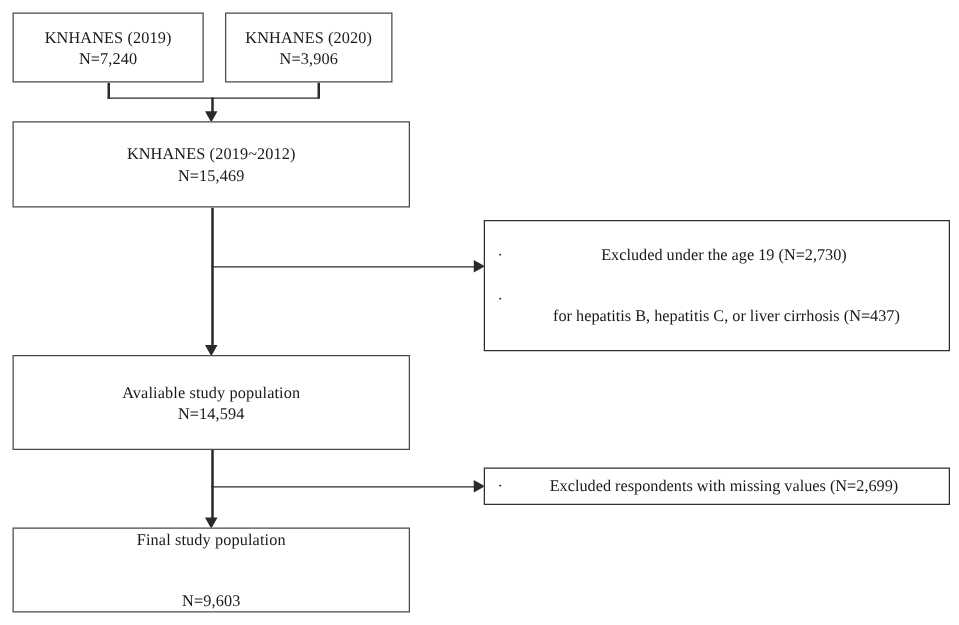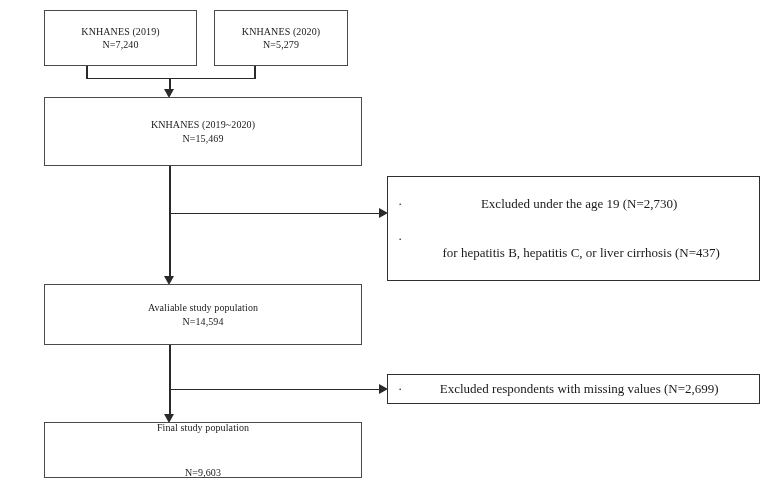--- a/index.html
+++ b/index.html
@@ -22,39 +22,38 @@
     position: absolute;
     box-sizing: border-box;
     border: 1.6px solid #4a4a4a;
     background: #ffffff;
     display: flex;
     flex-direction: column;
     align-items: center;
     justify-content: center;
     text-align: center;
     line-height: 1.32;
-    font-size: 10px;
+    font-size: 13px;
     letter-spacing: 0.1px;
     z-index: 3;
-    margin-left: 34px;
   }
   .node .line { display: block; white-space: nowrap; }
 
   
   #node-knhanes-2019 { left: 10px;  top: 10px;  width: 153px; height: 56px; }
   #node-knhanes-2020 { left: 180px; top: 10px;  width: 134px; height: 56px; }
 
   
   #node-knhanes-combined { left: 10px; top: 97px; width: 318px; height: 69px; }
 
   
-  #node-available { left: 10px; top: 284px; width: 318px; height: 61px; }
-
-  
-  #node-final { left: 10px; top: 422px; width: 318px; height: 56px; gap: 32px; }
+  #node-available { left: 10px; top: 284px; width: 318px; height: 76px; }
+
+  
+  #node-final { left: 10px; top: 422px; width: 318px; height: 68px; gap: 32px; }
 
   
   .exclusion {
     position: absolute;
     box-sizing: border-box;
     border: 1.6px solid #2f2f2f;
     background: #ffffff;
     font-size: 13px;
     line-height: 1.35;
     padding: 10px 8px 10px 10px;
@@ -150,25 +149,25 @@
   <div class="arrow-right" id="arrow-to-excl-1"></div>
   <div class="arrow-right" id="arrow-to-excl-2"></div>
 
   <div class="node" id="node-knhanes-2019">
     <span class="line">KNHANES (2019)</span>
     <span class="line">N=7,240</span>
   </div>
 
   <div class="node" id="node-knhanes-2020">
     <span class="line">KNHANES (2020)</span>
-    <span class="line">N=5,279</span>
+    <span class="line">N=3,906</span>
   </div>
 
   <div class="node" id="node-knhanes-combined">
-    <span class="line">KNHANES (2019~2020)</span>
+    <span class="line">KNHANES (2019~2012)</span>
     <span class="line">N=15,469</span>
   </div>
 
   <div class="node" id="node-available">
     <span class="line">Avaliable study population</span>
     <span class="line">N=14,594</span>
   </div>
 
   <div class="node" id="node-final">
     <span class="line">Final study population</span>

